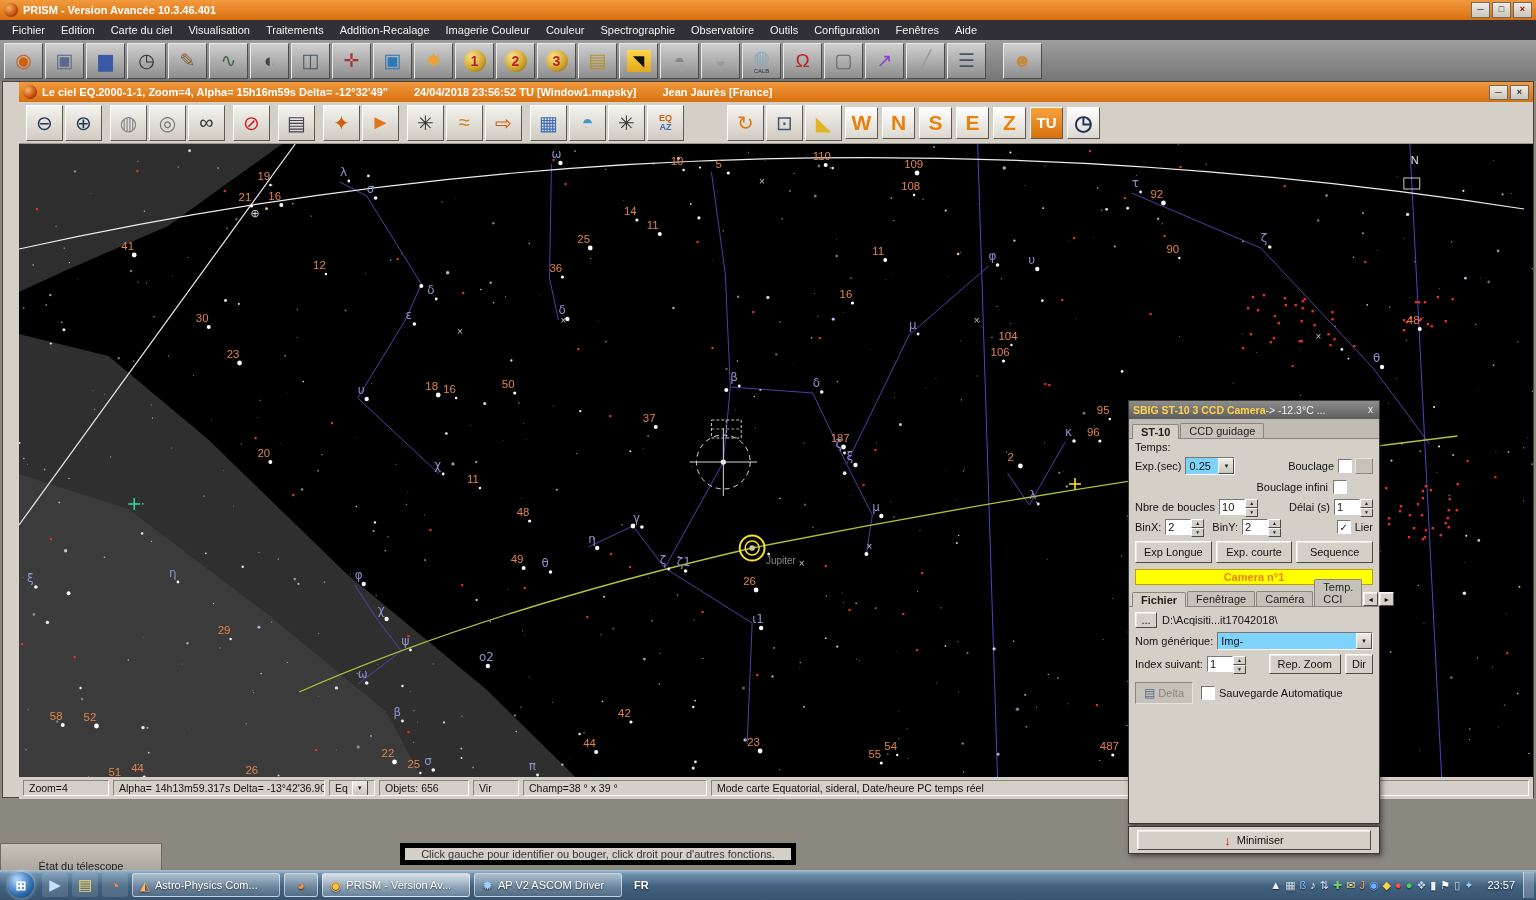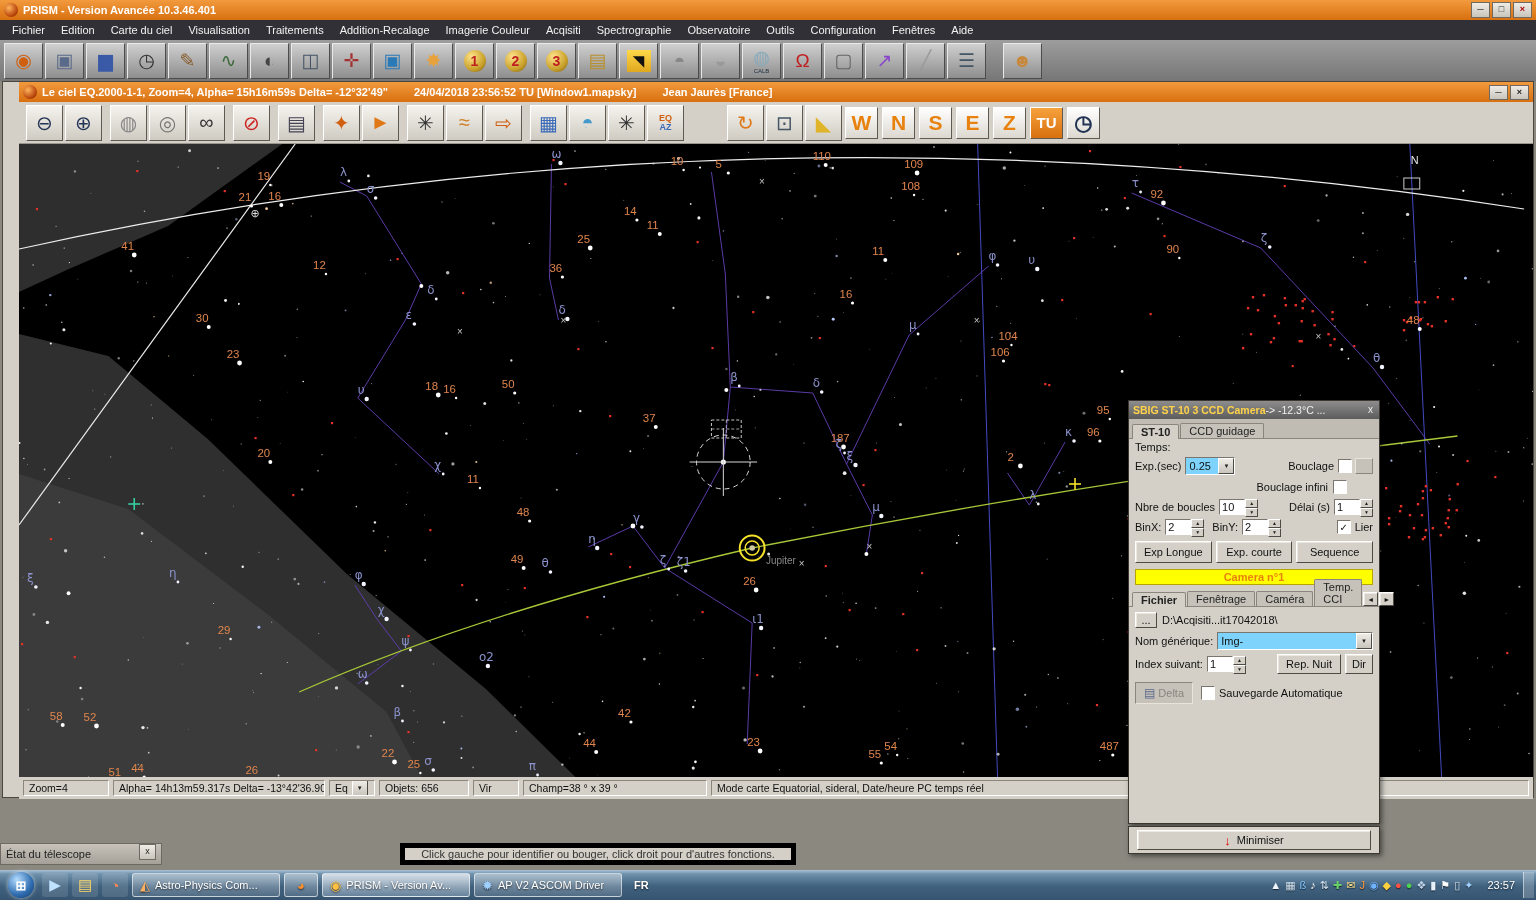--- a/index.html
+++ b/index.html
@@ -85,22 +85,22 @@
   .tab-scroll{margin-left:auto;display:flex;gap:1px;}
   .tab-scroll .btn{width:15px;height:14px;font-size:7px;}
   .path-lbl{font-size:11px;margin-left:5px;white-space:nowrap;}
   .browse{width:22px;height:16px;}
   .panel-footer{position:absolute;left:1128px;top:826px;width:252px;height:28px;background:#d4d0c8;border:1px solid #3c3831;
                 display:flex;align-items:center;justify-content:center;box-shadow:2px 2px 5px rgba(0,0,0,.5);box-sizing:border-box;z-index:20;}
   .minbtn{width:234px;height:20px;gap:6px;}
   .red-arrow{color:#d00;font-weight:bold;font-size:13px;}
   .save-glyph{color:#5a6a8a;font-size:12px;margin-right:3px;}
   
-  .tele-bar{position:absolute;left:0;top:843px;width:162px;height:22px;display:flex;align-items:flex-end;
-            background:linear-gradient(#c7c3bb,#a5a199);border:1px solid #6e6a62;font-size:11px;color:#222;padding:4px 5px;box-sizing:border-box;}
+  .tele-bar{position:absolute;left:0;top:843px;width:162px;height:22px;display:flex;align-items:center;
+            background:linear-gradient(#c7c3bb,#a5a199);border:1px solid #6e6a62;font-size:11px;color:#222;padding:16px 5px;box-sizing:border-box;flex-direction:column;}
   .tb-close{margin-left:auto;width:15px;height:14px;background:linear-gradient(#efece6,#c9c5bd);border:1px solid #6e6a62;
             font-size:9px;text-align:center;line-height:12px;color:#222;}
   .hint-bar{position:absolute;left:400px;top:843px;width:396px;height:22px;display:flex;align-items:center;justify-content:center;
             background:#d4d0c8;border:5px solid #000000;font-size:11px;color:#333;box-sizing:border-box;}
   
   .taskbar{position:absolute;left:0;top:870px;width:100%;height:30px;display:flex;align-items:center;
            background:linear-gradient(#a9c1d6 0%,#6e90ab 14%,#40617e 55%,#365470 100%);box-sizing:border-box;padding:0 2px;}
   .orb{width:26px;height:26px;border-radius:50%;margin:0 6px;display:flex;align-items:center;justify-content:center;
        background:radial-gradient(circle at 35% 30%,#b5dcff,#2e6cb0 60%,#123a66);color:#fff;font-size:13px;font-weight:bold;box-shadow:0 0 4px rgba(255,255,255,.6);}
   .pin{width:26px;height:24px;margin:0 2px;display:flex;align-items:center;justify-content:center;font-size:15px;border-radius:3px;
@@ -133,21 +133,21 @@
   </div>
 
   <div class="menubar" id="menubar">
       <span class="menu-item">Fichier</span>
       <span class="menu-item">Edition</span>
       <span class="menu-item">Carte du ciel</span>
       <span class="menu-item">Visualisation</span>
       <span class="menu-item">Traitements</span>
       <span class="menu-item">Addition-Recalage</span>
       <span class="menu-item">Imagerie Couleur</span>
-      <span class="menu-item">Acqisiti</span>
+      <span class="menu-item">Couleur</span>
       <span class="menu-item">Spectrographie</span>
       <span class="menu-item">Observatoire</span>
       <span class="menu-item">Outils</span>
       <span class="menu-item">Configuration</span>
       <span class="menu-item">Fenêtres</span>
       <span class="menu-item">Aide</span>
     </div>
 
   <div class="toolbar-main" id="toolbarMain">
       <div class="tool-btn">
@@ -1313,21 +1313,21 @@
     </div>
     <div class="cp-row">
       <span class="lbl">Index suivant:</span>
       <span class="spin" style="margin-left:4px;">
         <span class="spin-val">1</span>
         <span class="spin-ud">
             <span>▲</span>
             <span>▼</span>
           </span>
       </span>
-      <button class="btn mla" style="height:20px;padding:0 8px;">Rep. Nuit</button>
+      <button class="btn mla" style="height:20px;padding:0 8px;">Rep. Zoom</button>
       <button class="btn" style="height:20px;padding:0 6px;margin-left:4px;">Dir</button>
     </div>
     <div class="cp-row" style="padding-top:6px;">
       <button class="btn disabled" style="height:22px;padding:0 8px;">
         <span class="save-glyph">▤</span>
         <span>Delta</span>
       </button>
       <span class="cbx ml6"></span>
       <span class="lbl" style="margin-left:4px;">Sauvegarde Automatique</span>
     </div>

